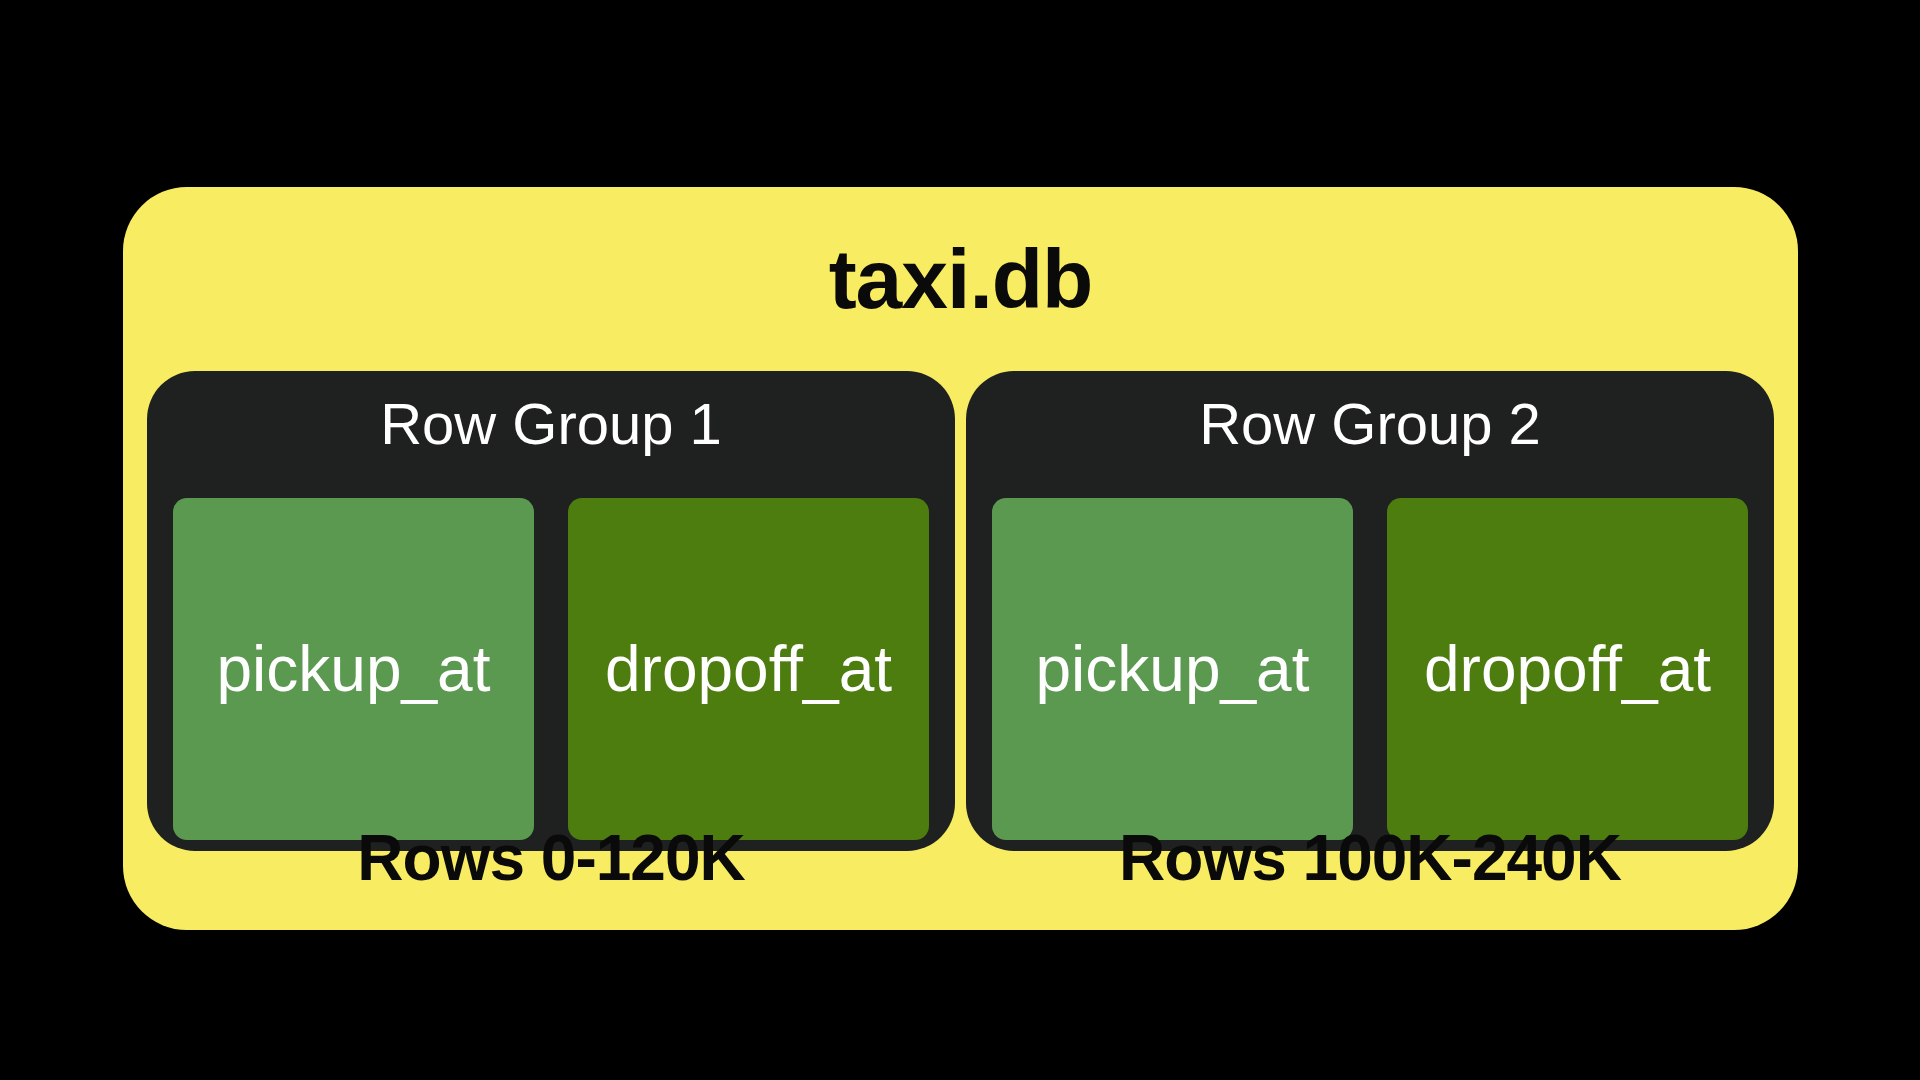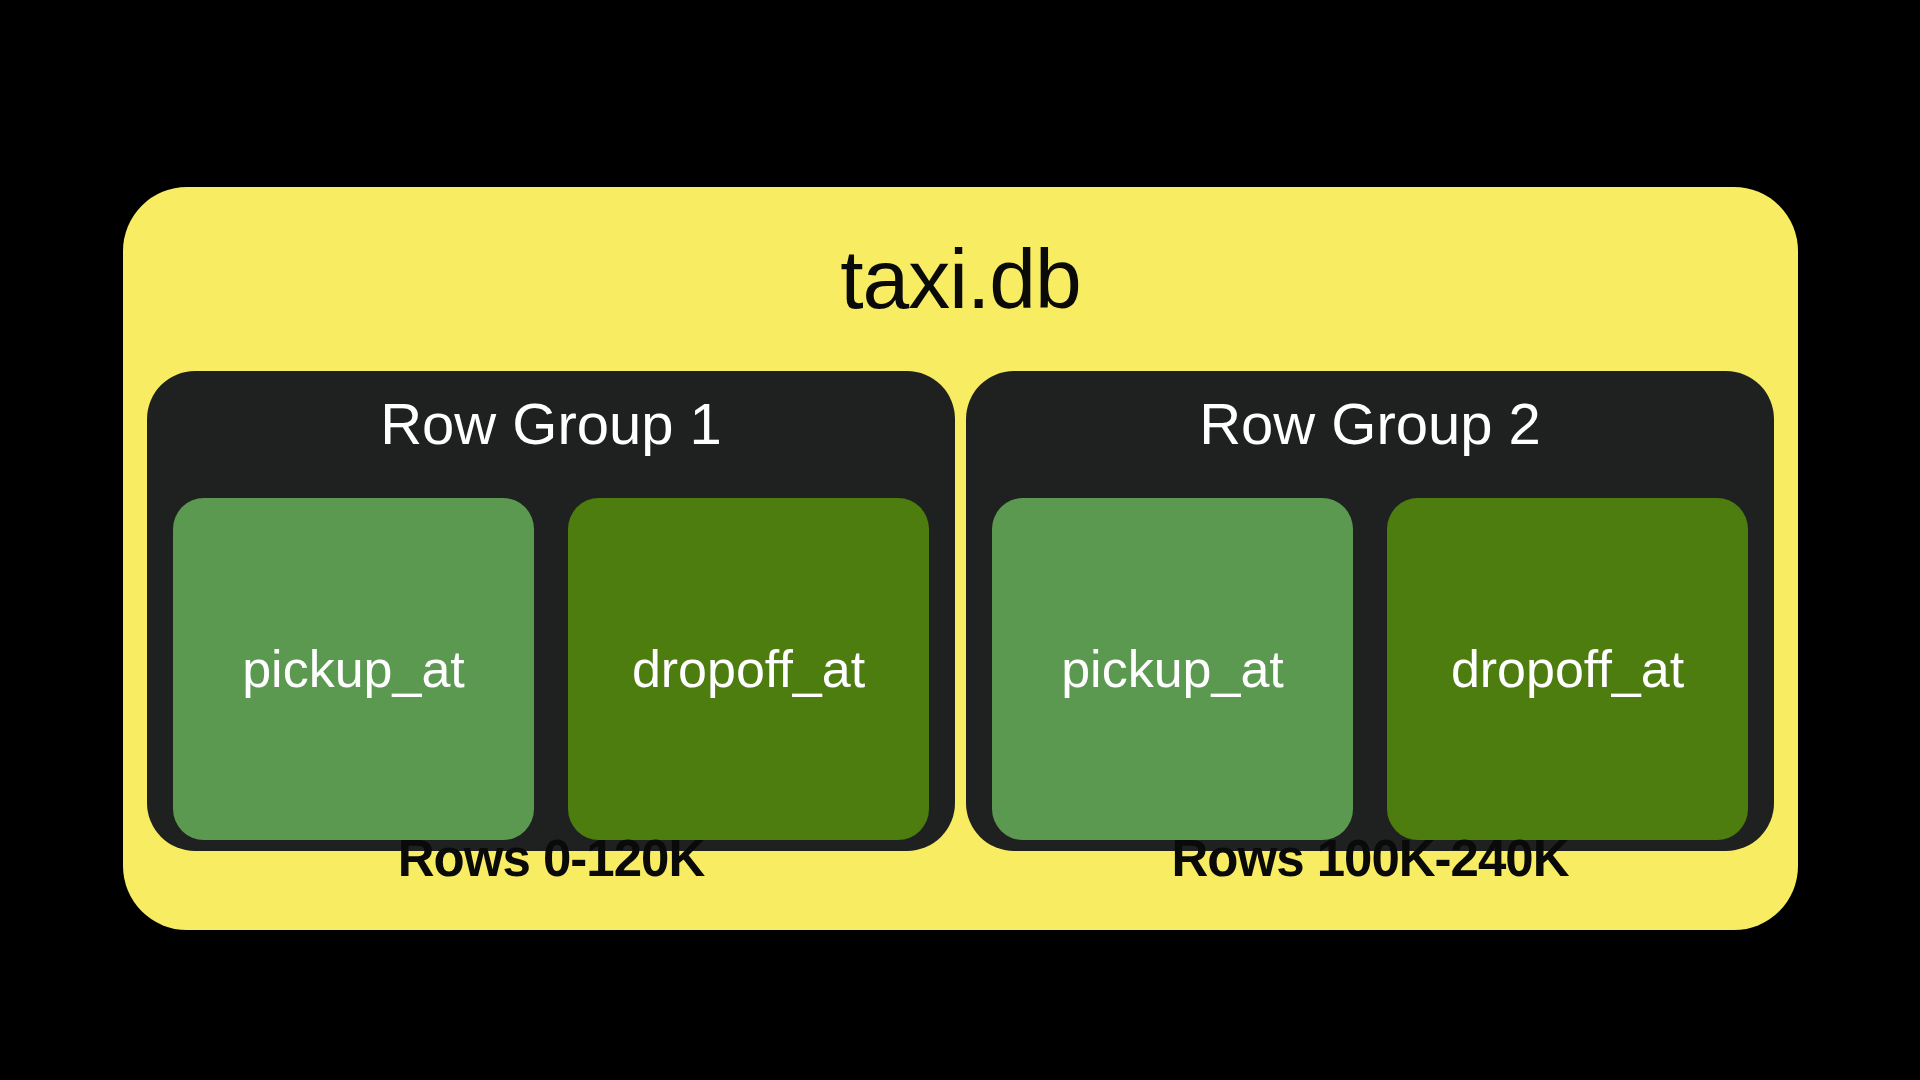--- a/index.html
+++ b/index.html
@@ -27,21 +27,21 @@
   .file-title {
     position: absolute;
     left: 0;
     top: 0;
     width: 100%;
     height: 184px;
     display: flex;
     align-items: center;
     justify-content: center;
     font-size: 84px;
-    font-weight: 400;
+    font-weight: 700;
     letter-spacing: -1px;
     color: #0a0a0a;
   }
   .groups-row {
     position: absolute;
     left: 24px;
     top: 184px;
     width: 1627px;
     height: 480px;
     display: flex;
@@ -71,25 +71,25 @@
     position: absolute;
     left: 26px;
     right: 26px;
     top: 107px;
     bottom: 11px;
     display: flex;
     gap: 34px;
   }
   .column-chunk {
     flex: 1 1 0;
-    border-radius: 31px;
+    border-radius: 14px;
     display: flex;
     align-items: center;
     justify-content: center;
-    font-size: 52px;
+    font-size: 64px;
     font-weight: 400;
     color: #FFFFFF;
     white-space: nowrap;
     margin-top: 20px;
   }
   .column-chunk.pickup { background: #5B9951; }
   .column-chunk.dropoff { background: #4d7c0f; }
   .rows-labels-row {
     position: absolute;
     left: 24px;
@@ -97,21 +97,21 @@
     width: 1627px;
     height: 86px;
     display: flex;
     gap: 11px;
   }
   .rows-range-label {
     flex: 1 1 0;
     display: flex;
     align-items: center;
     justify-content: center;
-    font-size: 51px;
+    font-size: 64px;
     font-weight: 700;
     letter-spacing: -1px;
     color: #0a0a0a;
     white-space: nowrap;
   }
 </style>
 </head>
 <body>
 
 <div class="stage">

